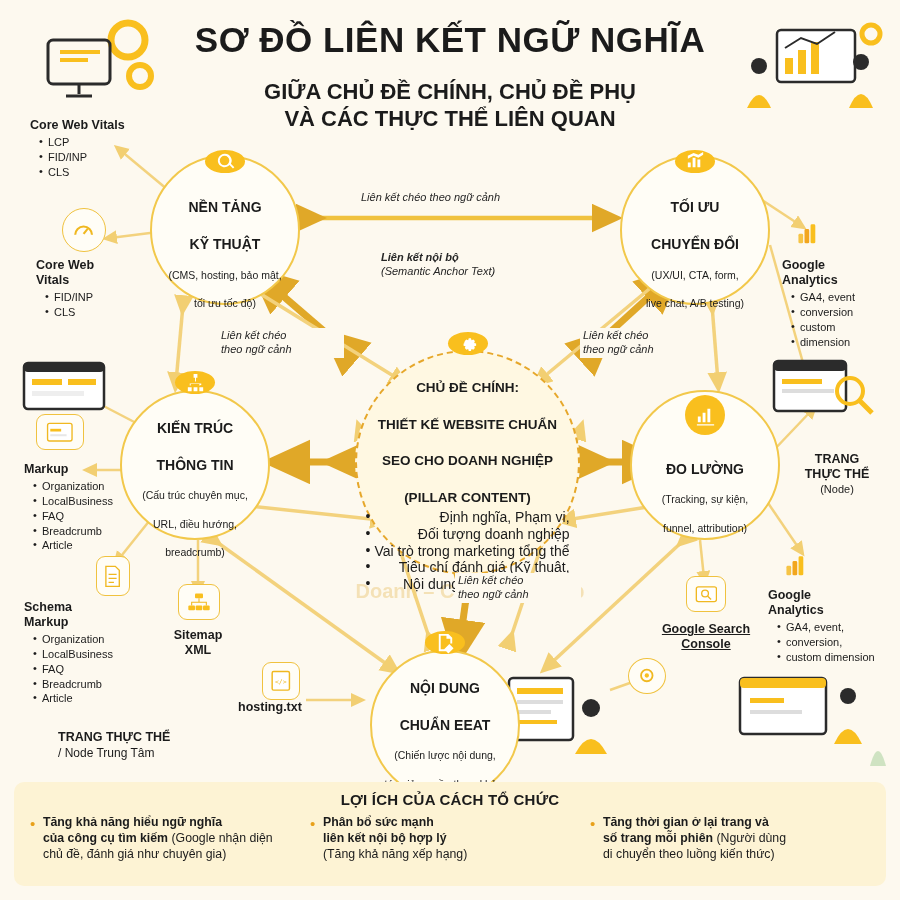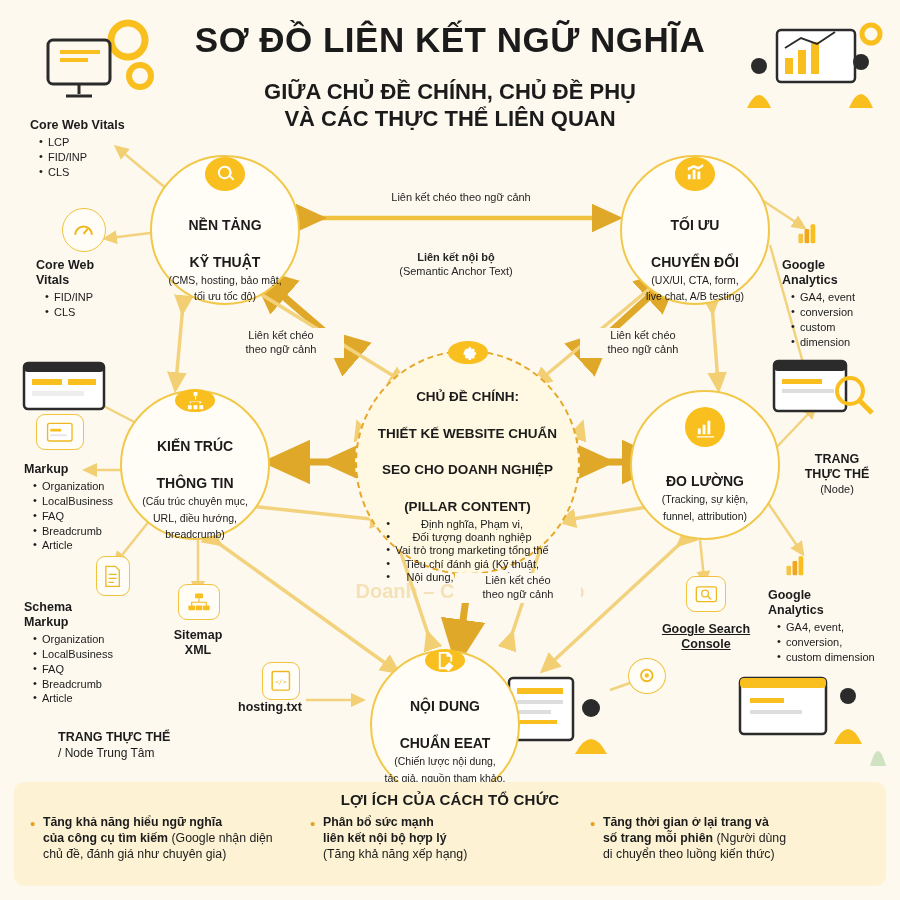--- a/index.html
+++ b/index.html
@@ -26,42 +26,42 @@
   .node{position:absolute;border-radius:50%;background:#fffdf6;
         border:2px solid #f2c84b;display:flex;flex-direction:column;
         align-items:center;justify-content:center;text-align:center;
         box-sizing:border-box;}
   .node .n-title{font-weight:bold;line-height:1.15;margin-top:21px;}
   .node .n-sub{line-height:1.2;}
 
   .pillar{left:355px;top:350px;width:225px;height:225px;
           border:2px dashed #e6a72a;background:#fff8e2;}
   .pillar .n-title{font-size:13.5px;}
-  .pillar .n-sub{font-size:11px;text-align:center;margin-top:4px;}
+  .pillar .n-sub{font-size:14px;text-align:right;margin-top:4px;}
   .pillar .n-sub div{position:relative;padding-left:9px;}
   .pillar .n-sub div:before{content:"•";position:absolute;left:0;top:-1px;}
 
   .sub{width:150px;height:150px;}
   .sub .n-title{font-size:14px;}
-  .sub .n-sub{font-size:10.5px;margin-top:4px;}
+  .sub .n-sub{font-size:10.5px;margin-top:16px;}
 
   .n-nentang{left:150px;top:155px;}
   .n-toiuu{left:620px;top:155px;}
   .n-kientruc{left:120px;top:390px;}
   .n-dolong{left:630px;top:390px;}
   .n-noidung{left:370px;top:650px;}
 
   .circ-icon{width:40px;height:40px;border-radius:50%;background:#f9bf1e;
              display:flex;align-items:center;justify-content:center;margin-bottom:5px;}
   .circ-icon svg{width:23px;height:23px;}
   .pillar .circ-icon{width:40px;height:40px;margin-bottom:4px;}
 
   
-  .elabel{position:absolute;text-align:center;font-size:11px;line-height:1.25;
-          color:#262626;background:#fdf9ef;padding:1px 3px;}
+  .elabel{position:absolute;text-align:left;font-size:11px;line-height:1.25;
+          color:#262626;background:#fdf9ef;padding:1px 3px;font-style:italic;}
 
   
   .ent{position:absolute;font-size:11px;line-height:1.35;}
   .ent .e-title{font-weight:bold;font-size:12.5px;line-height:1.2;}
   .ent ul{margin:2px 0 0 0;padding-left:11px;list-style:none;}
   .ent ul li{position:relative;padding-left:7px;}
   .ent ul li:before{content:"•";position:absolute;left:-2px;top:-1px;}
   .ent.center{text-align:center;}
 
   .mini{position:absolute;border:1.5px solid #f0c23f;border-radius:9px;

